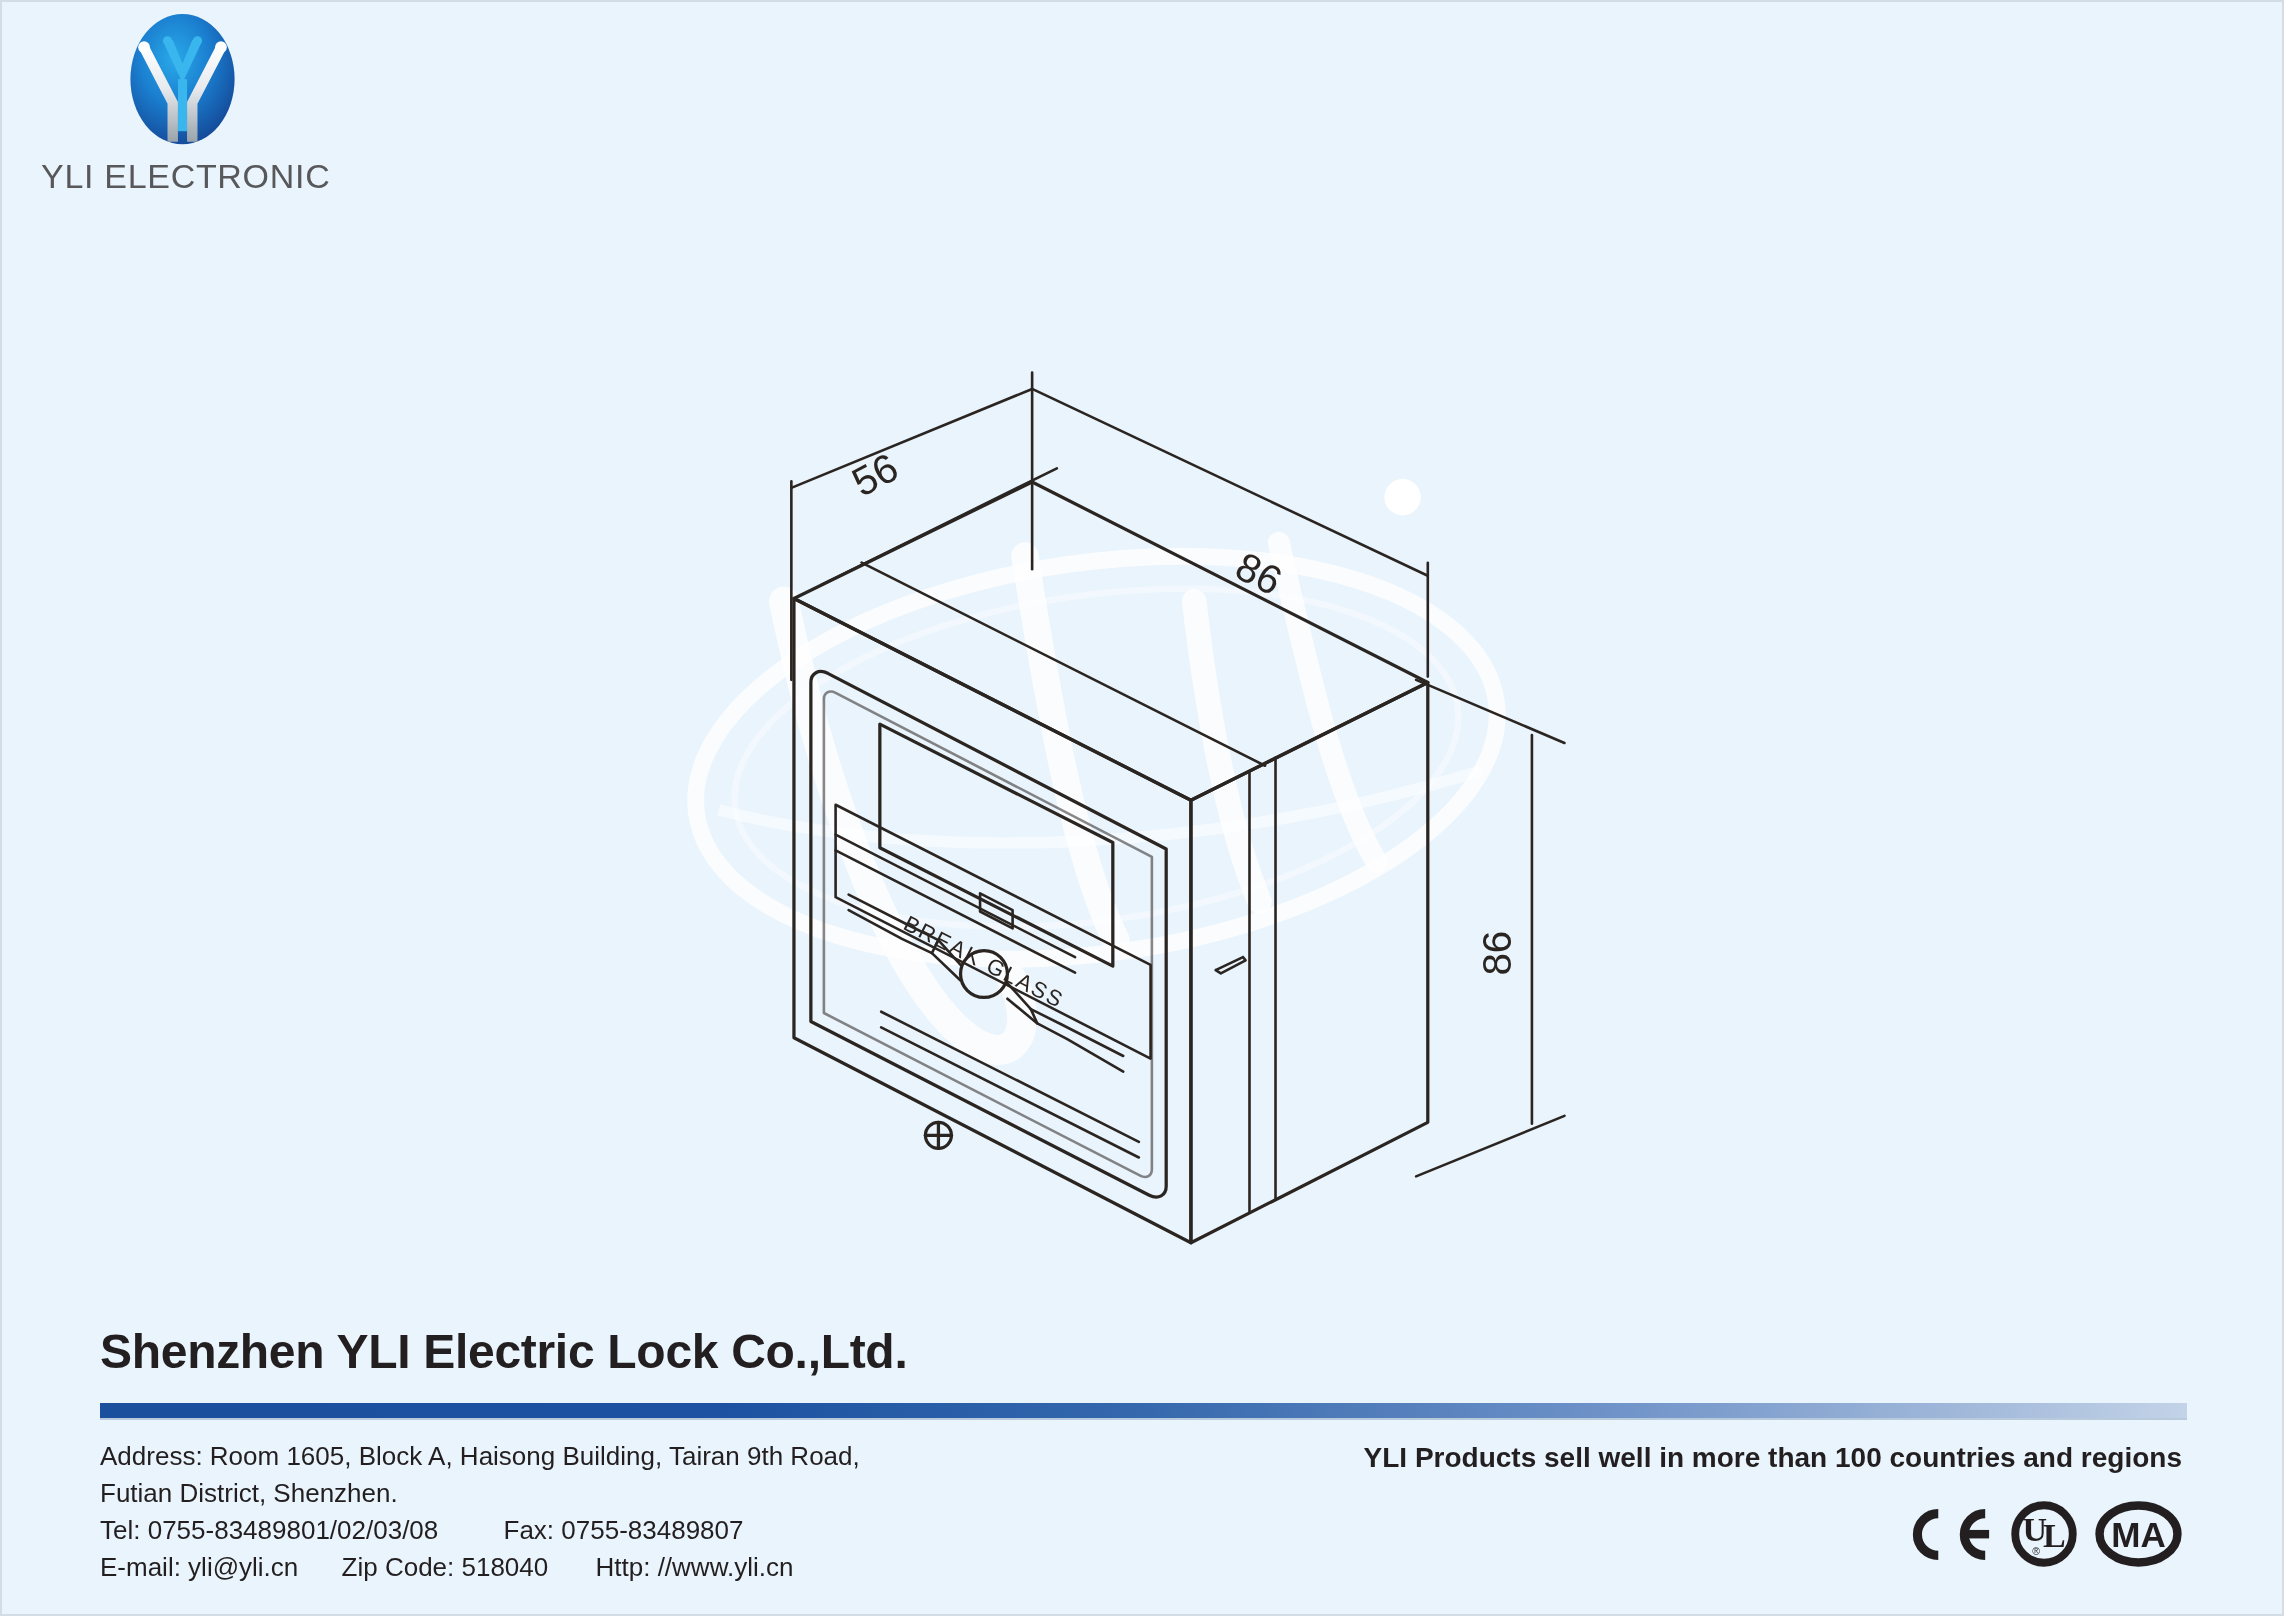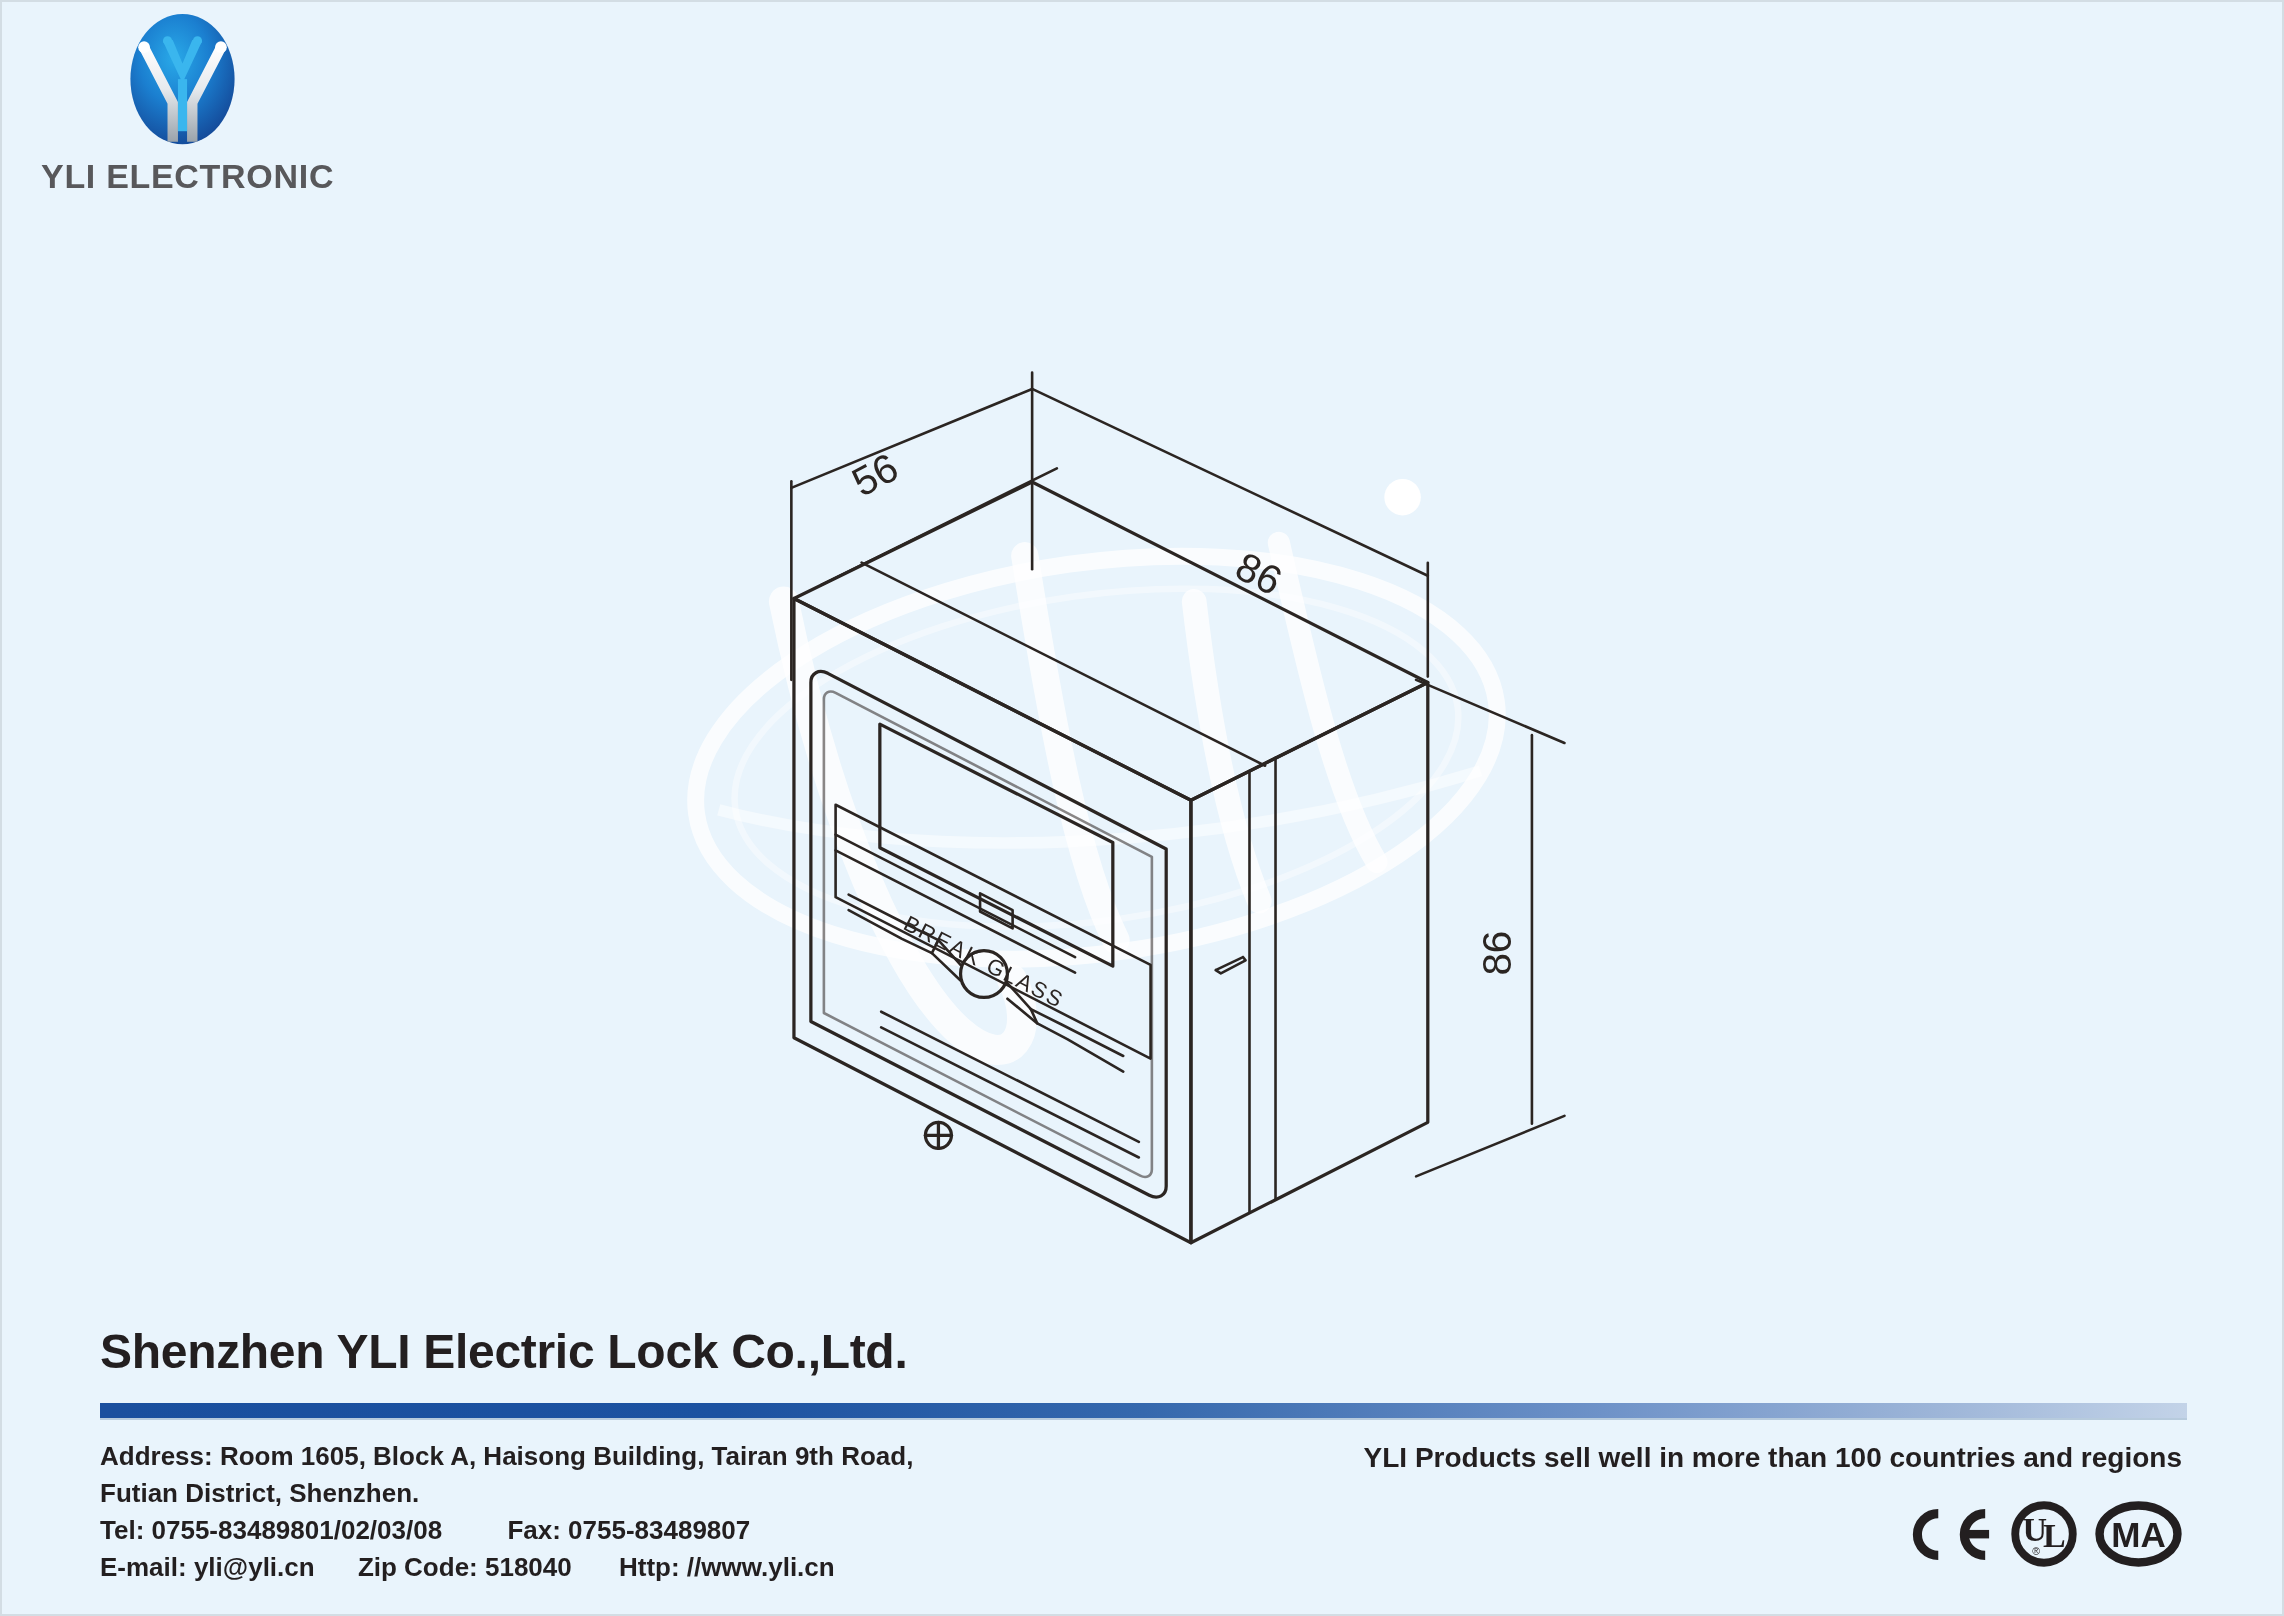--- a/index.html
+++ b/index.html
@@ -47,21 +47,21 @@
     width: 111px;
     height: 140px;
   }
   #logo-wordmark {
     position: absolute;
     left: 0;
     top: 148px;
     width: 280px;
     text-align: center;
     font-size: 34px;
-    font-weight: bold;
+    font-weight: normal;
     letter-spacing: 0.7px;
     color: #58585b;
     white-space: nowrap;
   }
 
   #header-banner {
     position: absolute;
     left: 368px;
     top: 53px;
     width: 1817px;
@@ -148,21 +148,20 @@
     position: absolute;
     left: 98px;
     top: 1436px;
     z-index: 3;
   }
   .addr-line {
     font-size: 26px;
     color: #231f20;
     line-height: 1.42;
     white-space: nowrap;
-    font-weight: bold;
   }
   .addr-line .col2 { display: inline-block; margin-left: 58px; }
   .addr-line .col-b { display: inline-block; margin-left: 36px; }
   .addr-line .col-c { display: inline-block; margin-left: 40px; }
 
   #tagline {
     position: absolute;
     right: 100px;
     top: 1440px;
     font-size: 28px;

